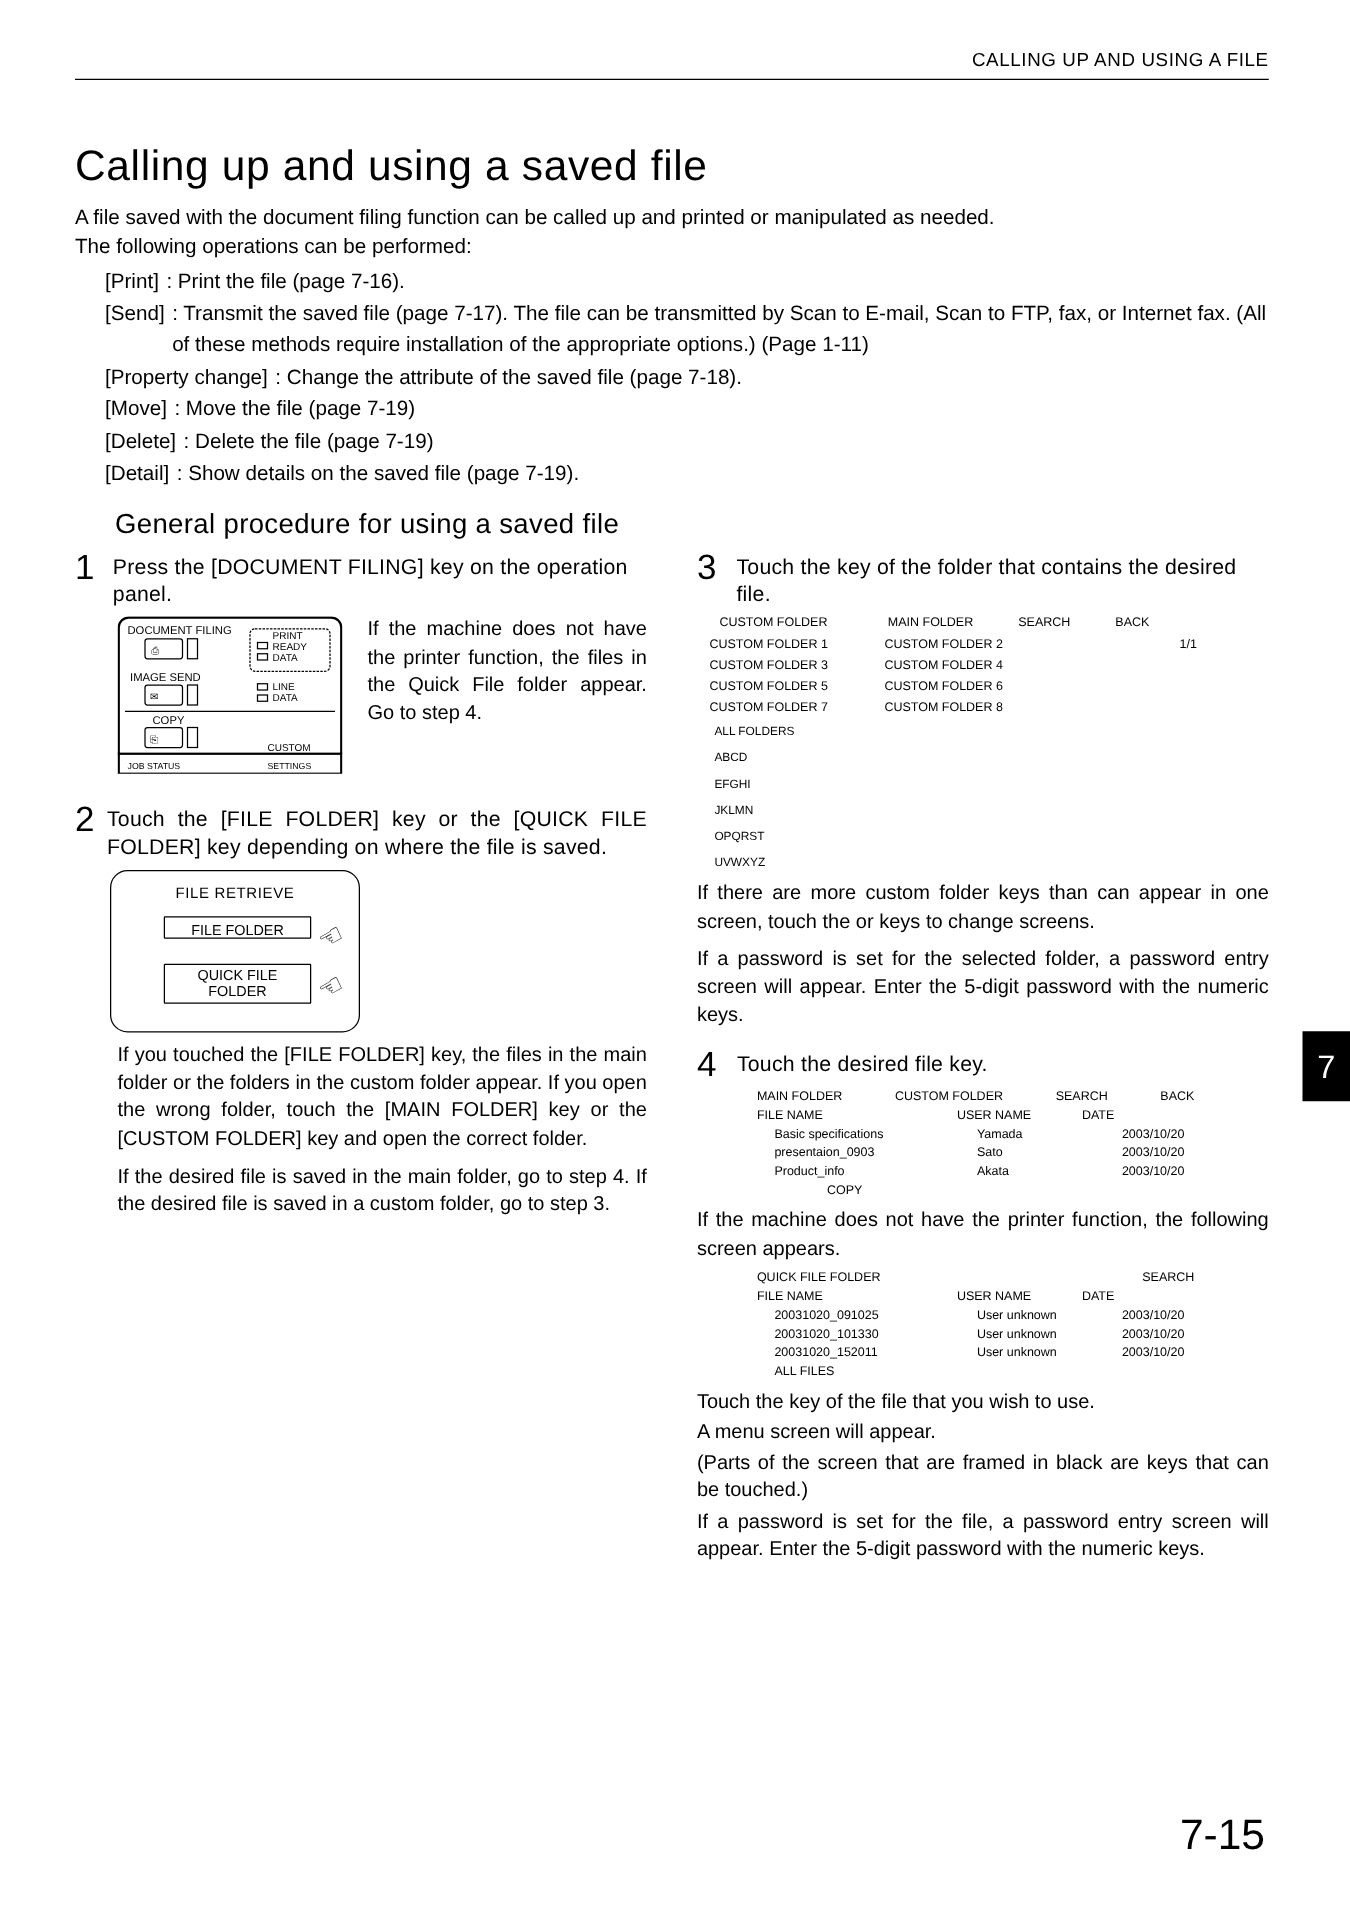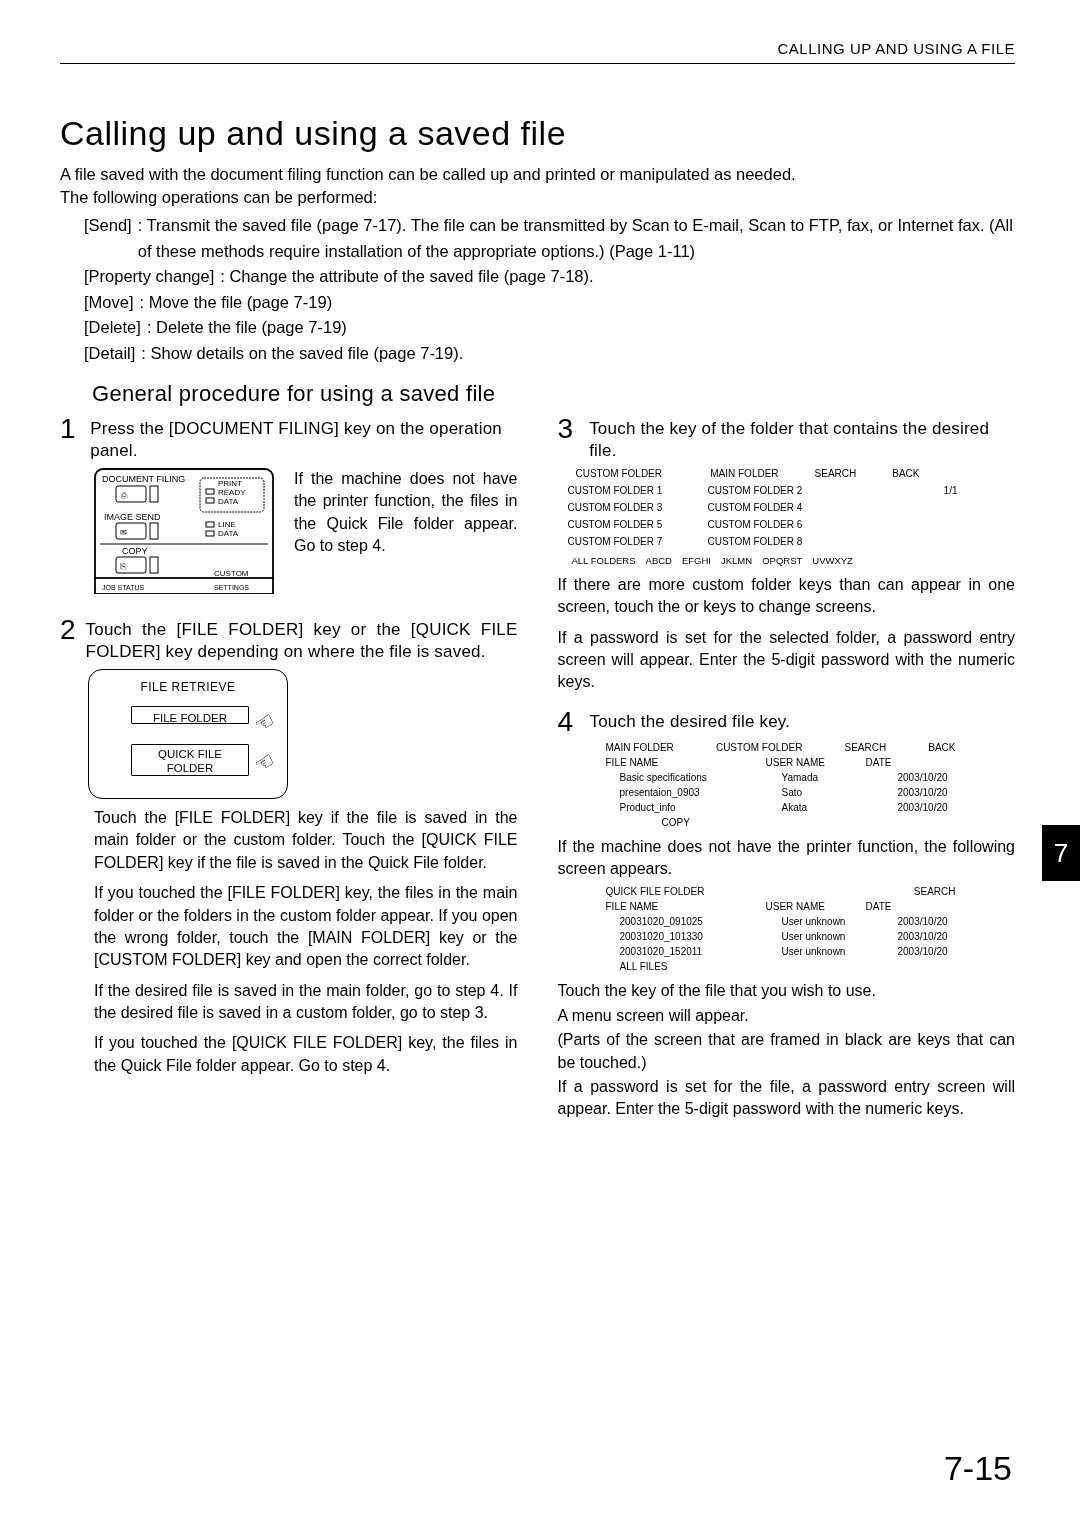--- a/index.html
+++ b/index.html
@@ -42,21 +42,21 @@
   .retrieve .h1 { top: 40px; left: 166px; }
   .retrieve .h2 { top: 80px; left: 166px; }
 
   
   .screen { width: 360px; margin-left: 10px; font-size: 10px; color: #000; }
   .screen .toprow { display: flex; justify-content: flex-end; gap: 36px; padding-right: 8px; margin-bottom: 6px; }
   .screen .toprow .left-lbl { margin-right: auto; margin-left: 8px; }
   .screen .grid2 { display: flex; flex-wrap: wrap; gap: 6px 20px; padding-right: 40px; position: relative; }
   .screen .grid2 .cell { width: 120px; }
   .screen .side { position: absolute; right: -30px; top: 0; height: 56px; display: flex; flex-direction: column; justify-content: space-between; font-size: 10px; }
-  .screen .alpha { display: flex; gap: 10px; margin: 8px 0 0 4px; flex-wrap: wrap; font-size: 9.5px; }
+  .screen .alpha { display: flex; gap: 10px; margin: 8px 0 0 4px; flex-wrap: wrap; font-size: 9.5px; flex-direction: column; }
 
   
   .flist { width: 360px; margin-left: 10px; font-size: 10px; margin-top: 6px; }
   .flist .top { display: flex; justify-content: space-between; padding: 0 6px 4px 4px; }
   .flist .hdr { display: flex; padding-left: 4px; margin-bottom: 4px; gap: 10px; }
   .flist .hdr .c1 { width: 150px; } .flist .hdr .c2 { width: 90px; } .flist .hdr .c3 { width: 60px; }
   .flist .row { display: flex; padding-left: 18px; margin-bottom: 4px; gap: 26px; }
   .flist .row .c1 { width: 136px; } .flist .row .c2 { width: 90px; } .flist .row .c3 { width: 60px; }
   .flist-wrap { position: relative; }
   .flist .foot { margin-left: 60px; margin-top: 2px; }
@@ -71,20 +71,24 @@
 
 <div class="page">
   <div class="running-head">CALLING UP AND USING A FILE</div>
   <div class="rule"></div>
 
   <h1 class="title">Calling up and using a saved file</h1>
   <div class="intro">A file saved with the document filing function can be called up and printed or manipulated as needed.</div>
   <div class="intro">The following operations can be performed:</div>
 
   <div class="bullets">
+    <div class="bullet">
+        <span class="lbl">[Print]</span>
+        <span class="txt"> : Print the file (page 7-16).</span>
+      </div>
     <div class="bullet">
         <span class="lbl">[Send]</span>
         <span class="txt hang" style="max-width:880px"> : Transmit the saved file (page 7-17). The file can be transmitted by Scan to E-mail, Scan to FTP, fax, or Internet fax. (All of these methods require installation of the appropriate options.) (Page 1-11)</span>
       </div>
     <div class="bullet">
         <span class="lbl">[Property change]</span>
         <span class="txt"> : Change the attribute of the saved file (page 7-18).</span>
       </div>
     <div class="bullet">
         <span class="lbl">[Move]</span>
@@ -157,24 +161,22 @@
         <div class="t1">FILE RETRIEVE</div>
         <div class="b1">FILE FOLDER</div>
         <div class="b2">
           <span>QUICK FILE</span><br>
           <span>FOLDER</span>
         </div>
         <div class="hand h1">☜</div>
         <div class="hand h2">☜</div>
       </div>
 
-      <div class="body-p pad">Touch the [FILE FOLDER] key if the file is saved in the main folder or the custom folder. Touch the [QUICK FILE FOLDER] key if the file is saved in the Quick File folder.</div>
       <div class="body-p pad">If you touched the [FILE FOLDER] key, the files in the main folder or the folders in the custom folder appear. If you open the wrong folder, touch the [MAIN FOLDER] key or the [CUSTOM FOLDER] key and open the correct folder.</div>
       <div class="body-p pad">If the desired file is saved in the main folder, go to step 4. If the desired file is saved in a custom folder, go to step 3.</div>
-      <div class="body-p pad">If you touched the [QUICK FILE FOLDER] key, the files in the Quick File folder appear. Go to step 4.</div>
     </div>
 
     <div class="col">
       <div class="step">
         <div class="num">3</div>
         <div class="txt">Touch the key of the folder that contains the desired file.</div>
       </div>
 
       <div class="screen after-step">
         <div class="toprow">

